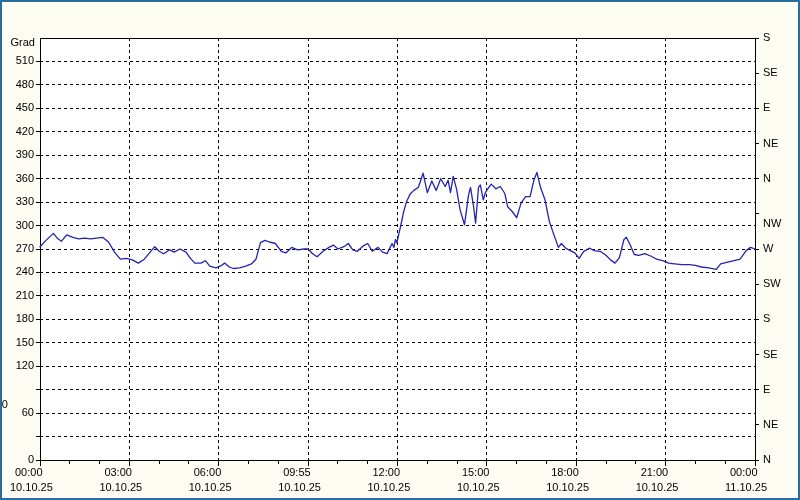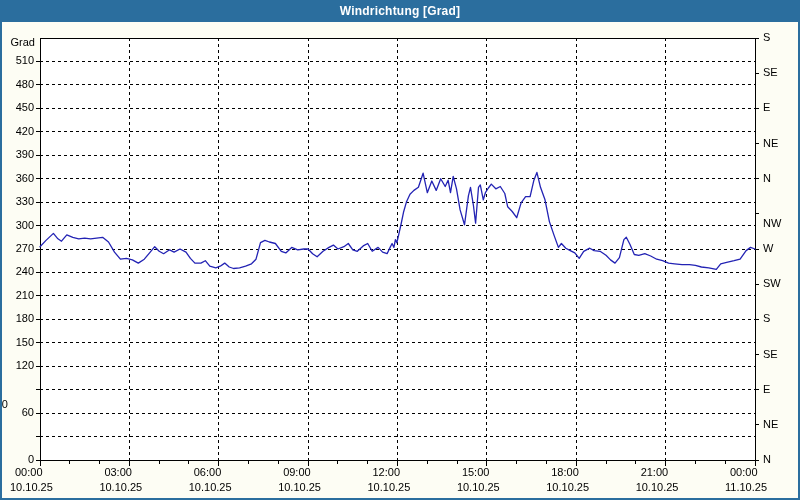--- a/index.html
+++ b/index.html
@@ -25,23 +25,20 @@
   .tl-center{text-align:left;}
   .unit-label{
     position:absolute;font-size:11px;color:#000;line-height:13px;
     text-align:right;right:765px;top:36px;z-index:10;white-space:nowrap;
   }
 </style>
 </head>
 <body>
 
 <div class="screen">
-  <div class="titlebar">
-    <span>Windrichtung [Grad]</span>
-  </div>
 
   <div class="unit-label">Grad</div>
 
   <svg class="plot-svg" width="800" height="500" viewBox="0 0 800 500" aria-hidden="true">
       <rect x="40" y="38" width="715" height="422" fill="#ffffff" stroke="#000000" stroke-width="1" shape-rendering="crispEdges"></rect>
       <g stroke="#000000" stroke-width="1" stroke-dasharray="3,3" shape-rendering="crispEdges">
         <line x1="40" y1="436.55555555555554" x2="755" y2="436.55555555555554"></line>
         <line x1="40" y1="413.1111111111111" x2="755" y2="413.1111111111111"></line>
         <line x1="40" y1="389.6666666666667" x2="755" y2="389.6666666666667"></line>
         <line x1="40" y1="366.22222222222223" x2="755" y2="366.22222222222223"></line>
@@ -160,21 +157,21 @@
       <div class="tick-label " style="left: 763px; top: 347.5px;">SE</div>
       <div class="tick-label " style="left: 763px; top: 382.667px;">E</div>
       <div class="tick-label " style="left: 763px; top: 417.833px;">NE</div>
       <div class="tick-label " style="left: 763px; top: 453px;">N</div>
       <div class="tick-label tl-center" style="left: 15px; top: 466px; width: 50px;">00:00</div>
       <div class="tick-label tl-center" style="left: 10px; top: 481px; width: 60px;">10.10.25</div>
       <div class="tick-label tl-center" style="left: 104.375px; top: 466px; width: 50px;">03:00</div>
       <div class="tick-label tl-center" style="left: 99.375px; top: 481px; width: 60px;">10.10.25</div>
       <div class="tick-label tl-center" style="left: 193.75px; top: 466px; width: 50px;">06:00</div>
       <div class="tick-label tl-center" style="left: 188.75px; top: 481px; width: 60px;">10.10.25</div>
-      <div class="tick-label tl-center" style="left: 283.125px; top: 466px; width: 50px;">09:00</div>
+      <div class="tick-label tl-center" style="left: 283.125px; top: 466px; width: 50px;">09:55</div>
       <div class="tick-label tl-center" style="left: 278.125px; top: 481px; width: 60px;">10.10.25</div>
       <div class="tick-label tl-center" style="left: 372.5px; top: 466px; width: 50px;">12:00</div>
       <div class="tick-label tl-center" style="left: 367.5px; top: 481px; width: 60px;">10.10.25</div>
       <div class="tick-label tl-center" style="left: 461.875px; top: 466px; width: 50px;">15:00</div>
       <div class="tick-label tl-center" style="left: 456.875px; top: 481px; width: 60px;">10.10.25</div>
       <div class="tick-label tl-center" style="left: 551.25px; top: 466px; width: 50px;">18:00</div>
       <div class="tick-label tl-center" style="left: 546.25px; top: 481px; width: 60px;">10.10.25</div>
       <div class="tick-label tl-center" style="left: 640.625px; top: 466px; width: 50px;">21:00</div>
       <div class="tick-label tl-center" style="left: 635.625px; top: 481px; width: 60px;">10.10.25</div>
       <div class="tick-label tl-center" style="left: 730px; top: 466px; width: 50px;">00:00</div>

